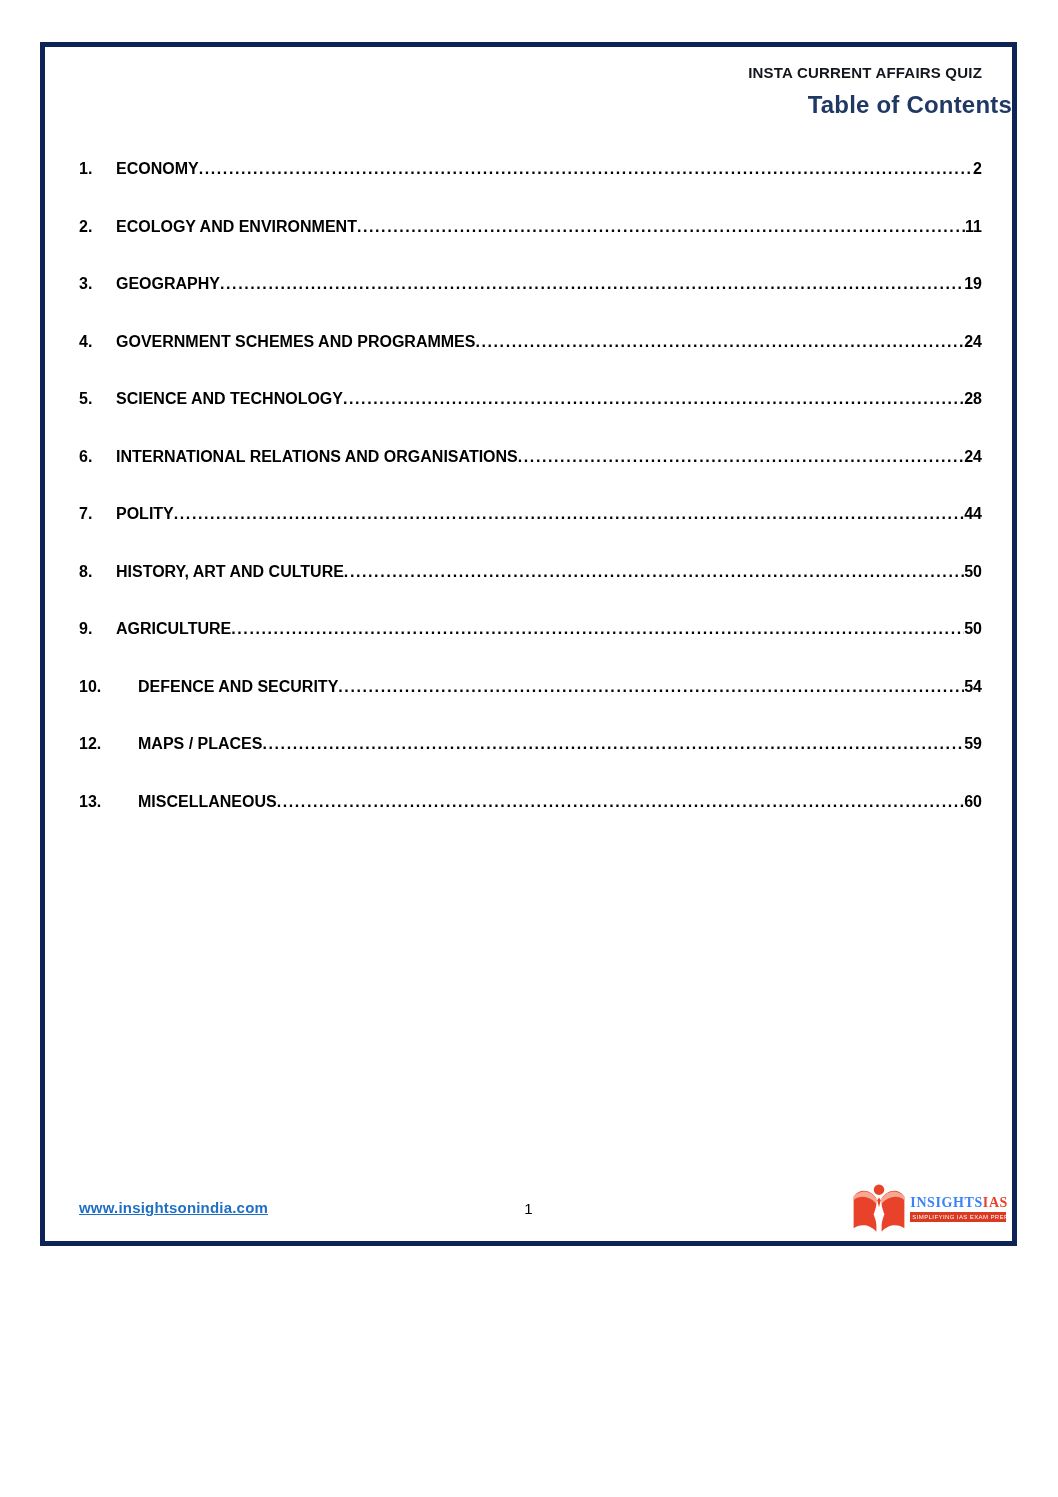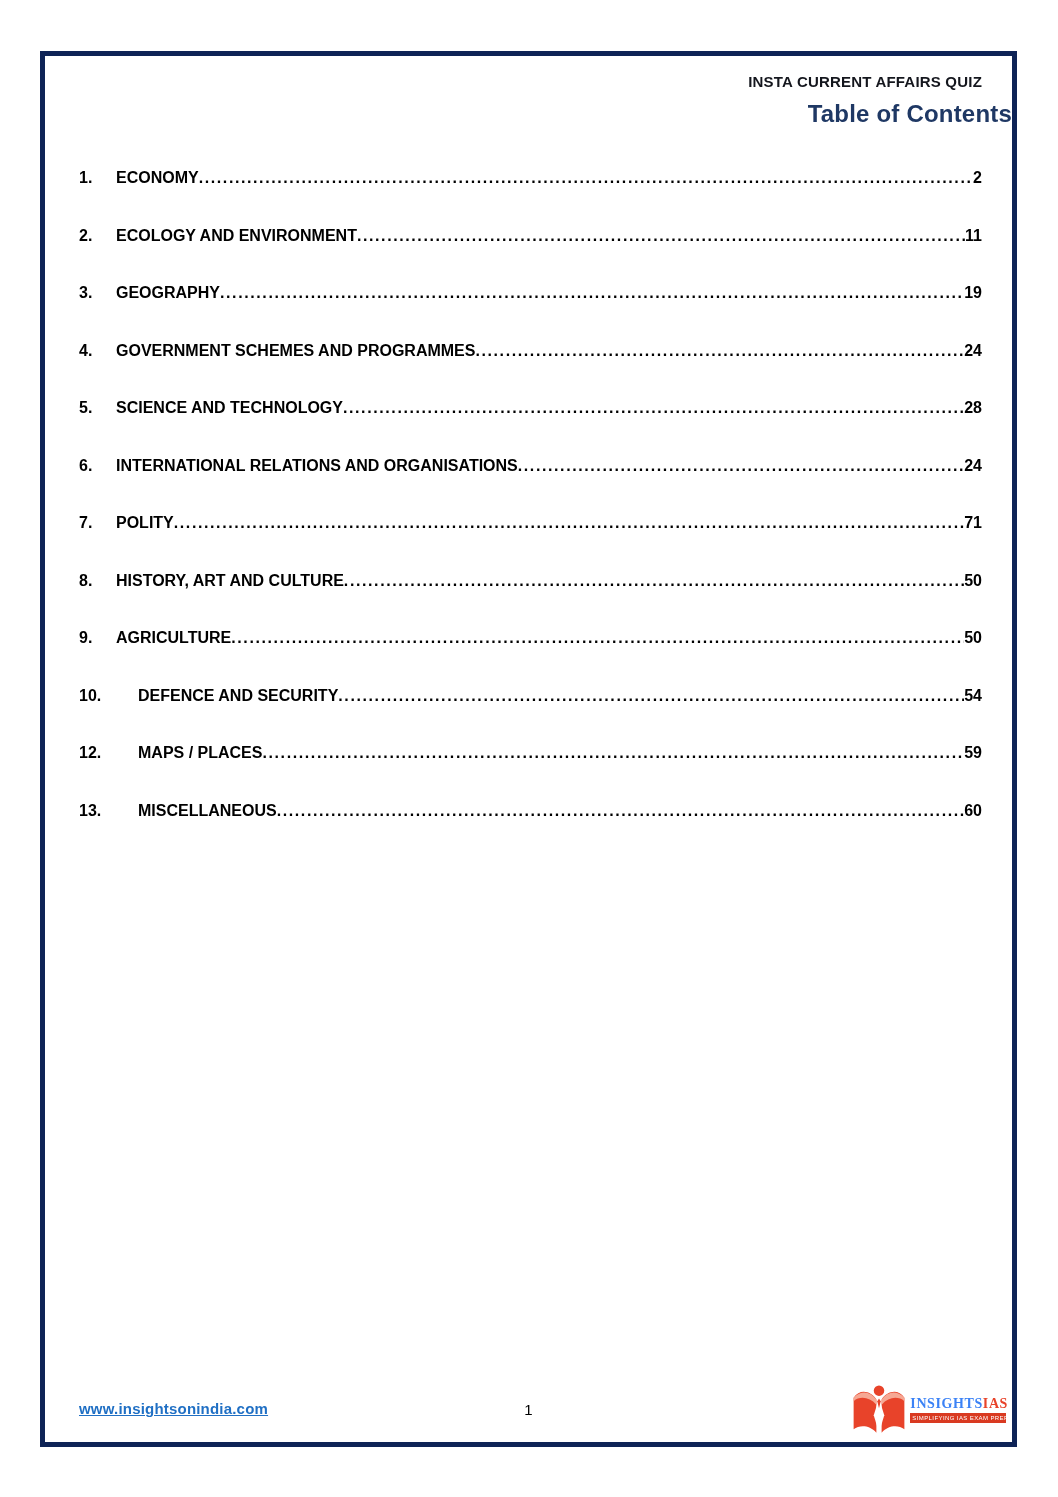--- a/index.html
+++ b/index.html
@@ -6,24 +6,23 @@
   html, body { margin: 0; padding: 0; }
   body {
     width: 1058px; height: 1497px;
     background: #ffffff;
     font-family: "Liberation Sans", sans-serif;
     position: relative;
   }
   .frame {
     position: absolute;
     left: 40px; top: 42px;
-    width: 977px; height: 1396px;
+    width: 977px; height: 1204px;
     border: 5px solid #0E2356;
     background: #ffffff;
-    margin-top: 9px;
   }
   .hdr {
     text-align: right;
     padding: 17px 30px 0 0;
     font-weight: bold;
     font-size: 15px;
     letter-spacing: 0.2px;
     color: #14161d;
   }
   .title {
@@ -169,21 +168,21 @@
     <span class="num">6.</span>
     <span class="label">INTERNATIONAL RELATIONS AND ORGANISATIONS</span>
     <span class="dots"></span>
     <span class="page">24</span>
   </div>
 
   <div class="row">
     <span class="num">7.</span>
     <span class="label">POLITY</span>
     <span class="dots"></span>
-    <span class="page">71</span>
+    <span class="page">44</span>
   </div>
 
   <div class="row">
     <span class="num">8.</span>
     <span class="label">HISTORY, ART AND CULTURE</span>
     <span class="dots"></span>
     <span class="page">50</span>
   </div>
 
   <div class="row">

